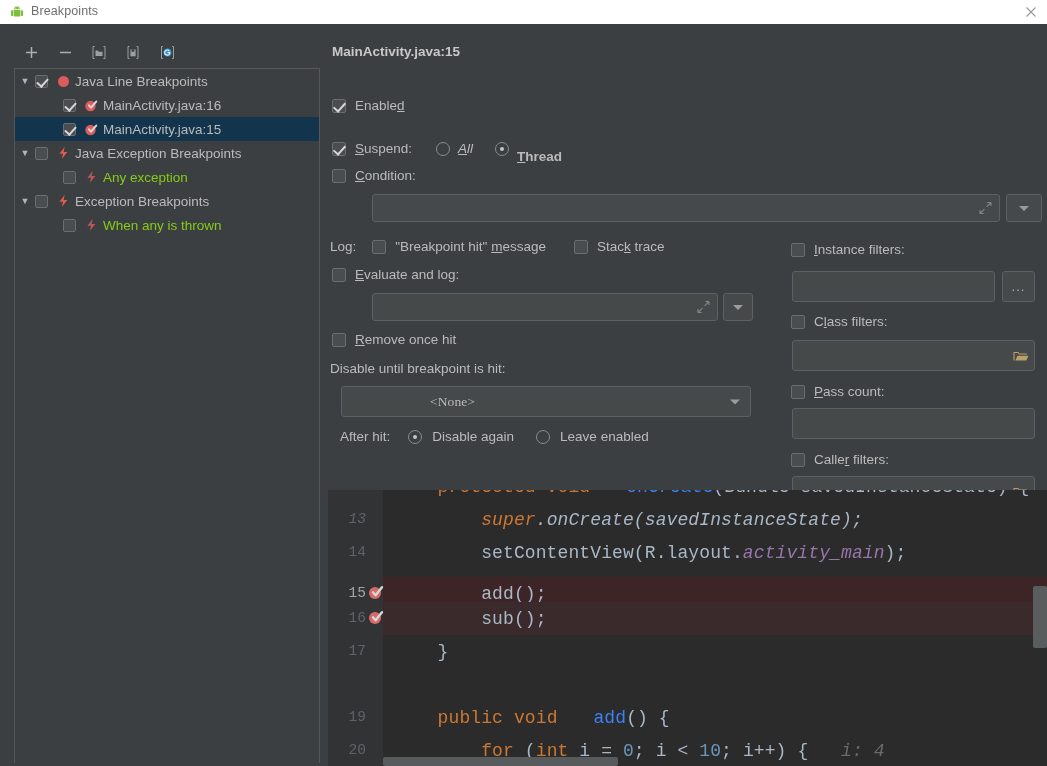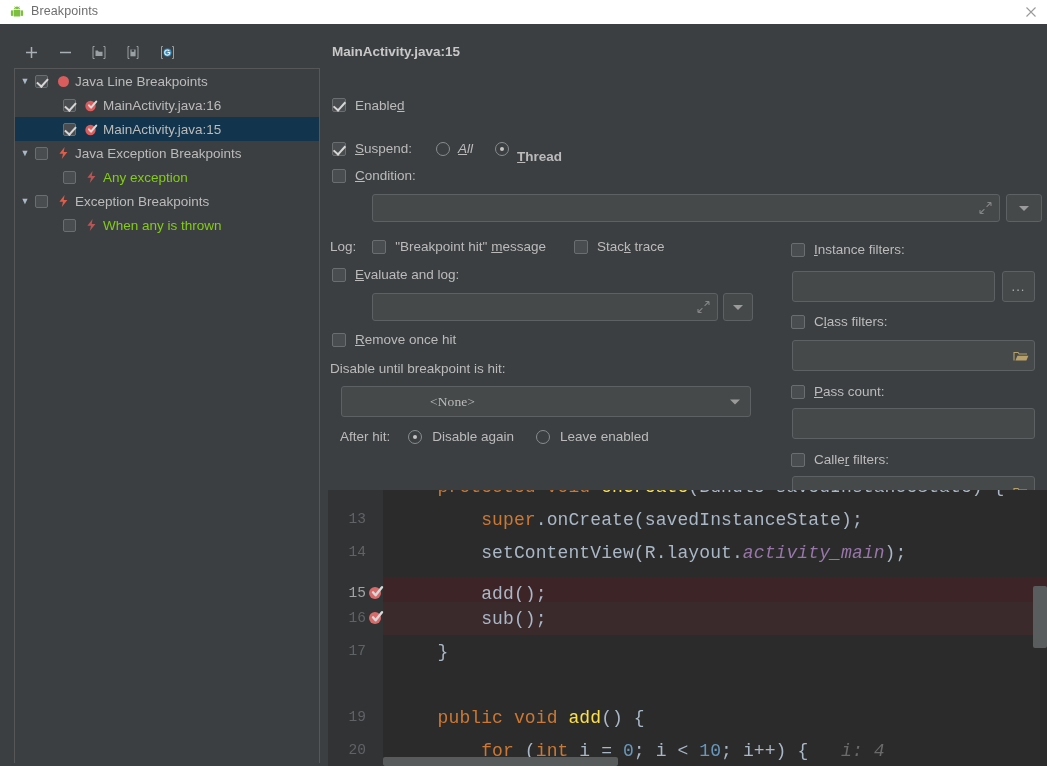--- a/index.html
+++ b/index.html
@@ -150,21 +150,21 @@
   .bp{
     position:absolute;left:40px;top:7px;width:17px;height:17px;
   }
   .ctext{
     position:absolute;left:66px;top:7px;
     font-family:"Liberation Mono", monospace;font-size:18px;
     color:#a9b7c6;white-space:pre;letter-spacing:.1px;
   }
   .kw{color:#cc7832;}
   .num{color:#6897bb;}
-  .fn{color:#fde047;}
+  .fn{color:#3b82f6;margin-left:25px;}
   .fld2{color:#9876aa;font-style:italic;}
   .hint{color:#6a6a6a;font-style:italic;}
   .vsc{
     position:absolute;right:0;width:14px;background:#5a5d5e;border-radius:2px;
   }
   .hsc{
     position:absolute;left:55px;bottom:0;height:9px;background:#585b5c;border-radius:2px;
   }
 </style>
 </head>
@@ -305,21 +305,21 @@
             <span class="tlabel dim">When any is thrown</span>
           </div>
         </div>
     </div>
   </div>
 
   <div class="detail">
 
     <div class="dtitle">MainActivity.java:15</div>
 
-    <div style="position:absolute;left:5px;top:74px;display:flex;align-items:flex-start;gap:9px;">
+    <div style="position:absolute;left:5px;top:74px;display:flex;align-items:flex-end;gap:9px;">
       <span class="chk on"></span>
       <span class="lbl">Enable<span class="u">d</span></span>
     </div>
 
     <div style="position:absolute;left:5px;top:109px;display:flex;align-items:center;">
       <span class="chk on"></span>
       <span class="lbl" style="margin-left:9px;"><span class="u">S</span>uspend:</span>
       <span class="radio" style="margin-left:24px;"></span>
       <span class="lbl" style="margin-left:8px;font-style:italic;"><span class="u">A</span>ll</span>
       <span class="radio on" style="margin-left:22px;"></span>
@@ -428,21 +428,21 @@
       </span>
     </div>
   </div>
 
   <div class="editor">
     <div class="gutter"></div>
     <div class="codearea" id="code-lines">
         <div class="cline" style="top: -20px;">
           <span class="ctext" style="top:7px;"><span class="kw">    protected void </span><span class="fn">onCreate</span><span>(Bundle savedInstanceState) {</span></span>
         </div>
-        <div class="cline" style="top: 13px;">
+        <div class="cline" style="top: 13px; font-style: italic;">
           <span class="lnum">13</span>
           <span class="ctext"><span class="">        </span><span class="kw">super</span><span class="">.</span><span class="">onCreate(savedInstanceState);</span></span>
         </div>
         <div class="cline" style="top: 46px;">
           <span class="lnum">14</span>
           <span class="ctext"><span class="">        setContentView(R.layout.</span><span class="fld2">activity_main</span><span class="">);</span></span>
         </div>
         <div class="cline" style="top: 79px; margin-top: 8px;">
           <div class="hl" style="background:#3d2527;"></div>
           <span class="lnum cur">15</span>

